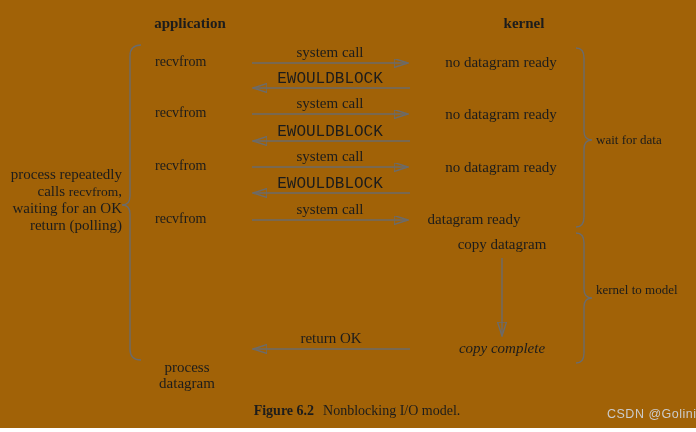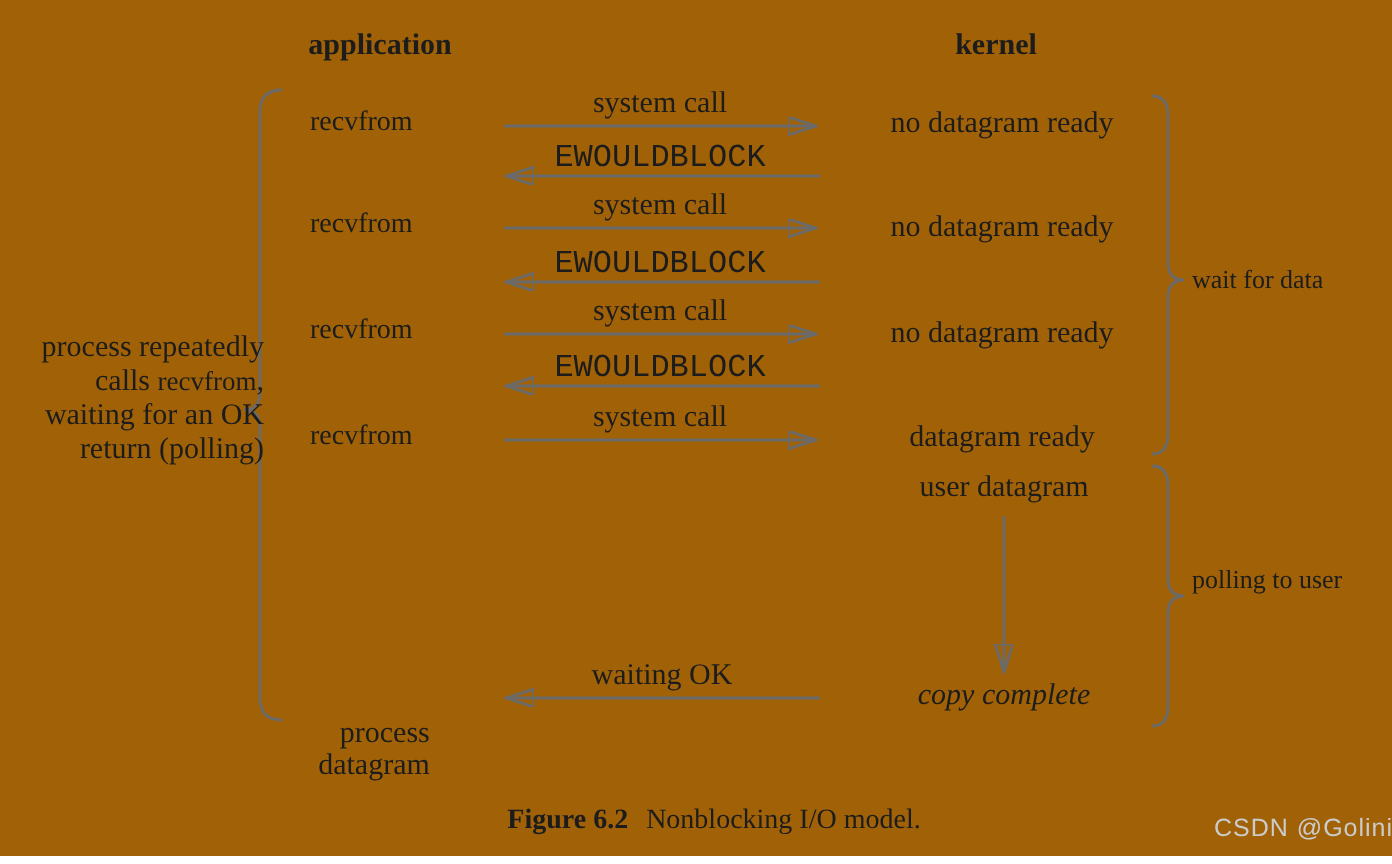--- a/index.html
+++ b/index.html
@@ -11,21 +11,21 @@
     color:#1c1c1c;
     overflow:hidden;
   }
   .abs{position:absolute;white-space:nowrap;}
   .cx{transform:translateX(-50%);}
   .hdr{font-weight:bold;font-size:15px;}
   .serif{font-size:15px;line-height:17px;}
   .mono{font-family:Liberation Serif, serif;font-size:14px;line-height:16px;}
   .monosm{font-family:"Liberation Mono","DejaVu Sans Mono",monospace;font-size:16px;line-height:15px;}
   .right-note{text-align:right;line-height:17px;font-size:15px;}
-  .center-note{text-align:right;line-height:16px;font-size:15px;}
+  .center-note{text-align:center;line-height:16px;font-size:15px;}
   .brace-label{font-size:13px;line-height:16px;}
   .caption{font-size:14px;}
   .caption .fig{font-weight:bold;}
   .caption .ttl{margin-left:9px;}
   .watermark{
     font-family:"Liberation Sans", sans-serif;
     font-size:12.5px;color:#cbcbcb;letter-spacing:0.5px;
   }
   svg.layer{position:absolute;left:0;top:0;}
   svg.layer path, svg.layer line{stroke:#6b6b6b;stroke-width:1.4;fill:none;}
@@ -56,51 +56,51 @@
     <line x1="502" y1="258" x2="502" y2="336" marker-end="url(#ah)"></line>
 
     <path d="M 141,45 Q 130,45 130,56 L 130,196 Q 130,205 122,205 Q 130,205 130,214 L 130,349 Q 130,360 141,360"></path>
 
     <path d="M 576,48 Q 584,48 584,58 L 584,131 Q 584,140 592,140 Q 584,140 584,149 L 584,217 Q 584,227 576,227"></path>
 
     <path d="M 576,233 Q 584,233 584,243 L 584,289 Q 584,298 592,298 Q 584,298 584,307 L 584,353 Q 584,363 576,363"></path>
   </svg>
 
   <div class="abs cx hdr" style="left:190px;top:15px;">application</div>
-  <div class="abs cx hdr" style="left:498px;top:15px;">kernel</div>
+  <div class="abs cx hdr" style="left:524px;top:15px;">kernel</div>
 
   <div class="abs mono" style="left:155px;top:54px;">recvfrom</div>
   <div class="abs mono" style="left:155px;top:105px;">recvfrom</div>
   <div class="abs mono" style="left:155px;top:158px;">recvfrom</div>
   <div class="abs mono" style="left:155px;top:211px;">recvfrom</div>
 
   <div class="abs cx serif" style="left:330px;top:44px;">system call</div>
   <div class="abs cx serif" style="left:330px;top:95px;">system call</div>
   <div class="abs cx serif" style="left:330px;top:148px;">system call</div>
   <div class="abs cx serif" style="left:330px;top:201px;">system call</div>
 
   <div class="abs cx monosm" style="left:330px;top:72px;">EWOULDBLOCK</div>
   <div class="abs cx monosm" style="left:330px;top:125px;">EWOULDBLOCK</div>
   <div class="abs cx monosm" style="left:330px;top:177px;">EWOULDBLOCK</div>
 
-  <div class="abs cx serif" style="left:331px;top:330px;">waiting OK</div>
+  <div class="abs cx serif" style="left:331px;top:330px;">return OK</div>
 
   <div class="abs cx serif" style="left:501px;top:54px;">no datagram ready</div>
   <div class="abs cx serif" style="left:501px;top:106px;">no datagram ready</div>
   <div class="abs cx serif" style="left:501px;top:159px;">no datagram ready</div>
-  <div class="abs cx serif" style="left:501px;top:211px;">datagram ready</div>
-  <div class="abs cx serif" style="left:502px;top:236px;">user datagram</div>
+  <div class="abs cx serif" style="left:474px;top:211px;">datagram ready</div>
+  <div class="abs cx serif" style="left:502px;top:236px;">copy datagram</div>
   <div class="abs cx serif" style="left:502px;top:340px;font-style:italic;">copy complete</div>
 
   <div class="abs brace-label" style="left:596px;top:132px;">wait for data</div>
   <div class="abs brace-label" style="left:596px;top:282px;">
-    <div>polling to user</div>
+    <div>kernel to model</div>
   </div>
 
-  <div class="abs right-note" style="left:0px;top:166px;width:122px;padding-left:10px;">
+  <div class="abs right-note" style="left:0px;top:166px;width:122px;">
     <div>process repeatedly</div>
     <div><span>calls </span><span class="mono" style="font-size:13.5px;">recvfrom</span><span>,</span></div>
     <div>waiting for an OK</div>
     <div>return (polling)</div>
   </div>
 
   <div class="abs cx center-note" style="left:187px;top:359px;">
     <div>process</div>
     <div>datagram</div>
   </div>

